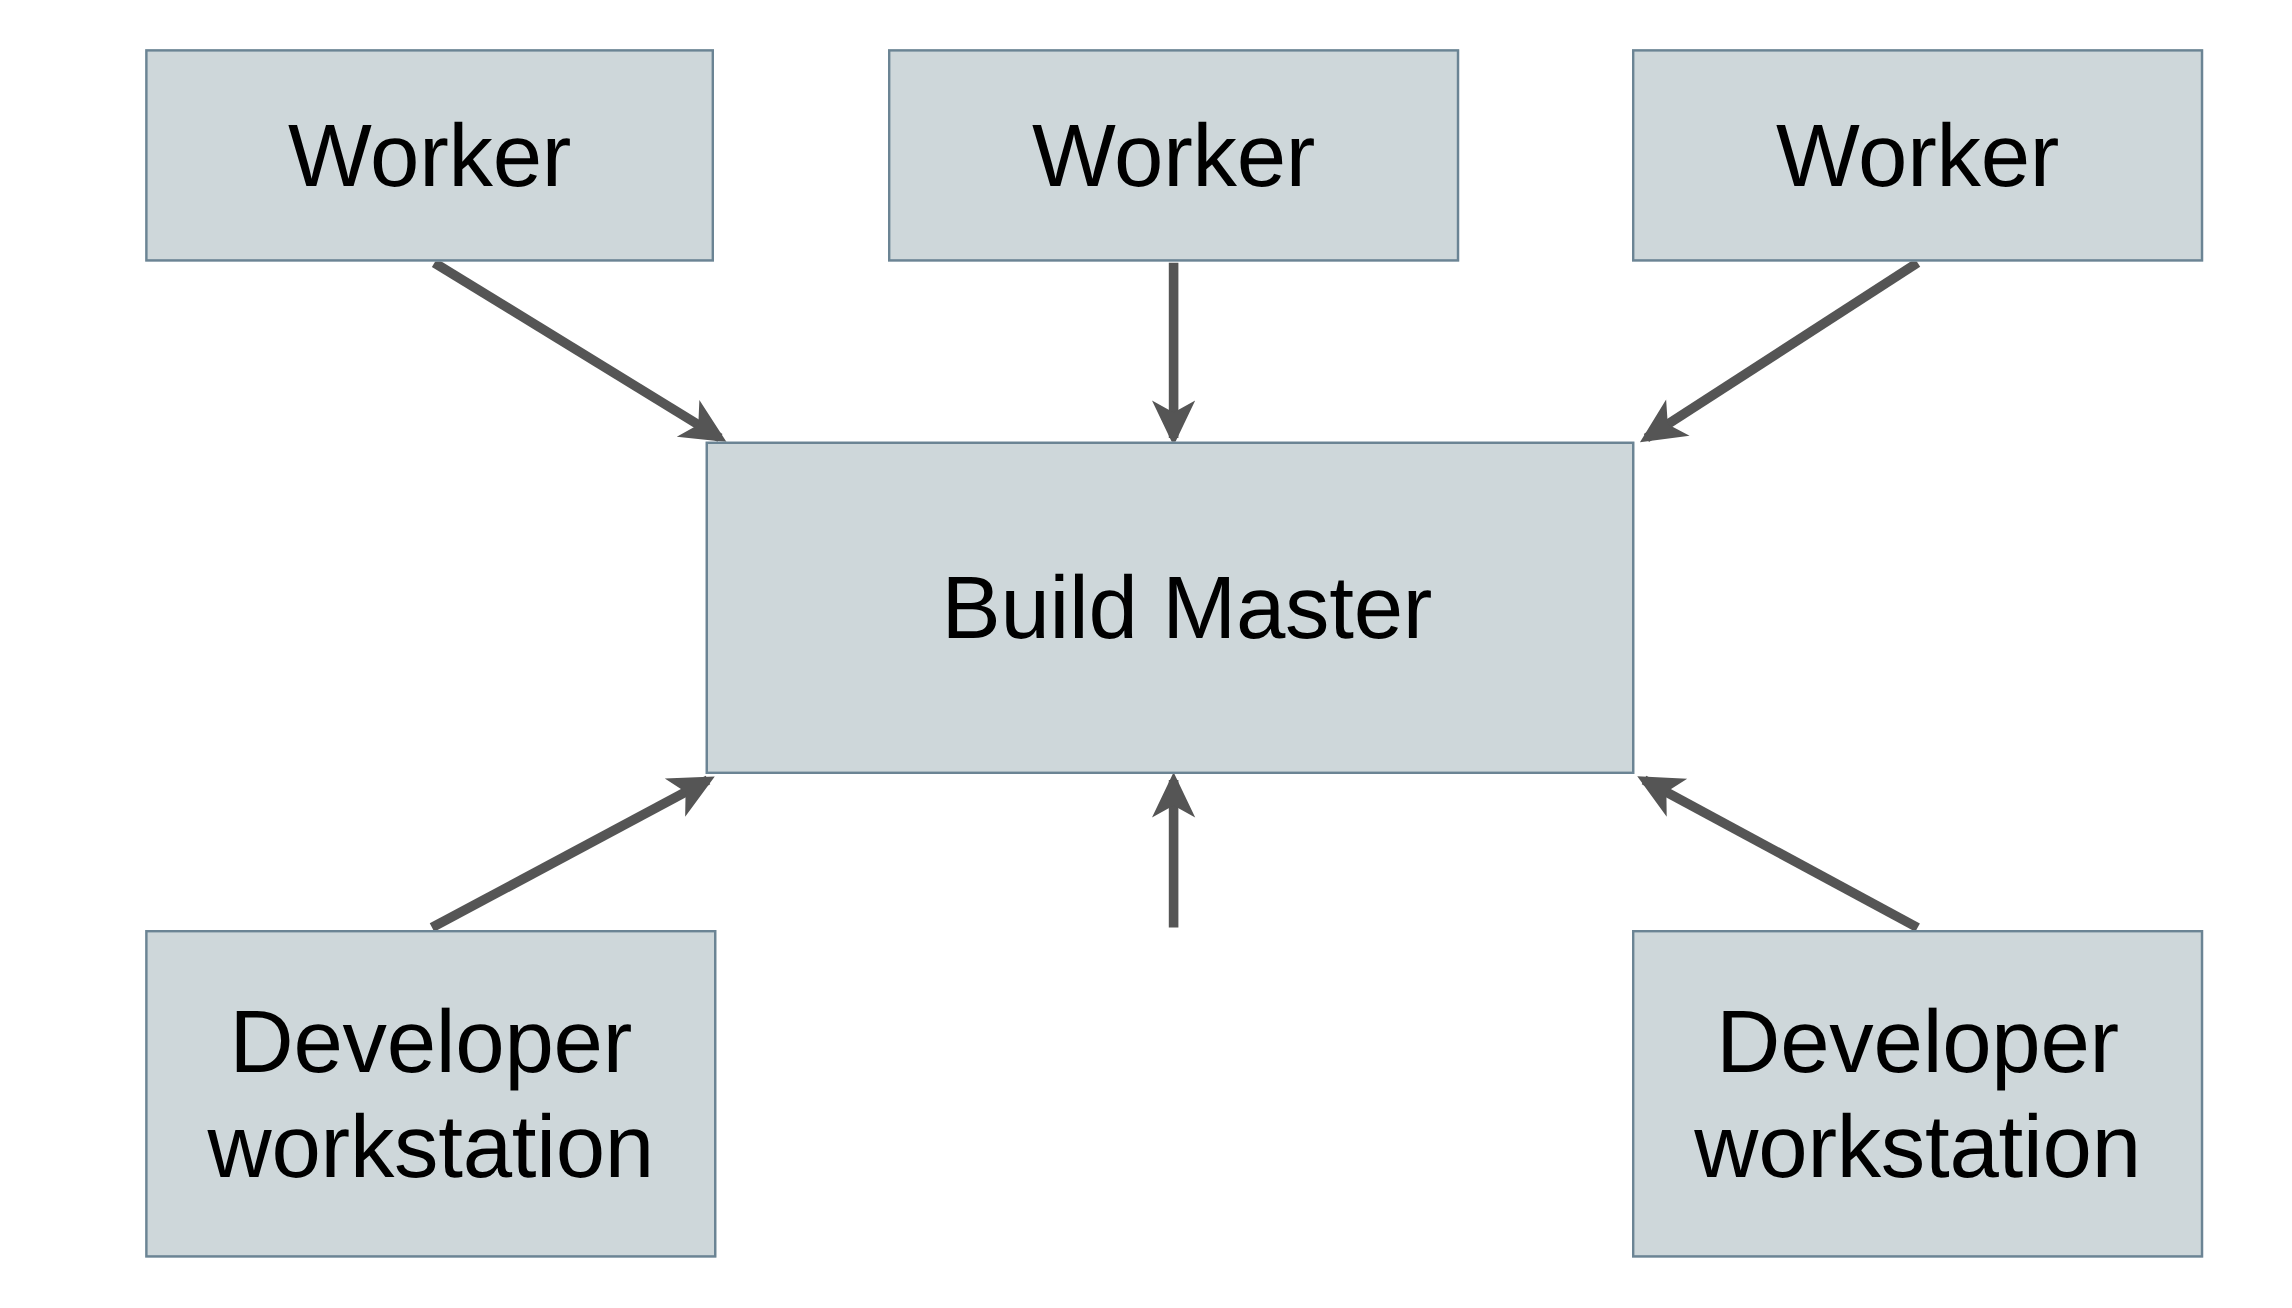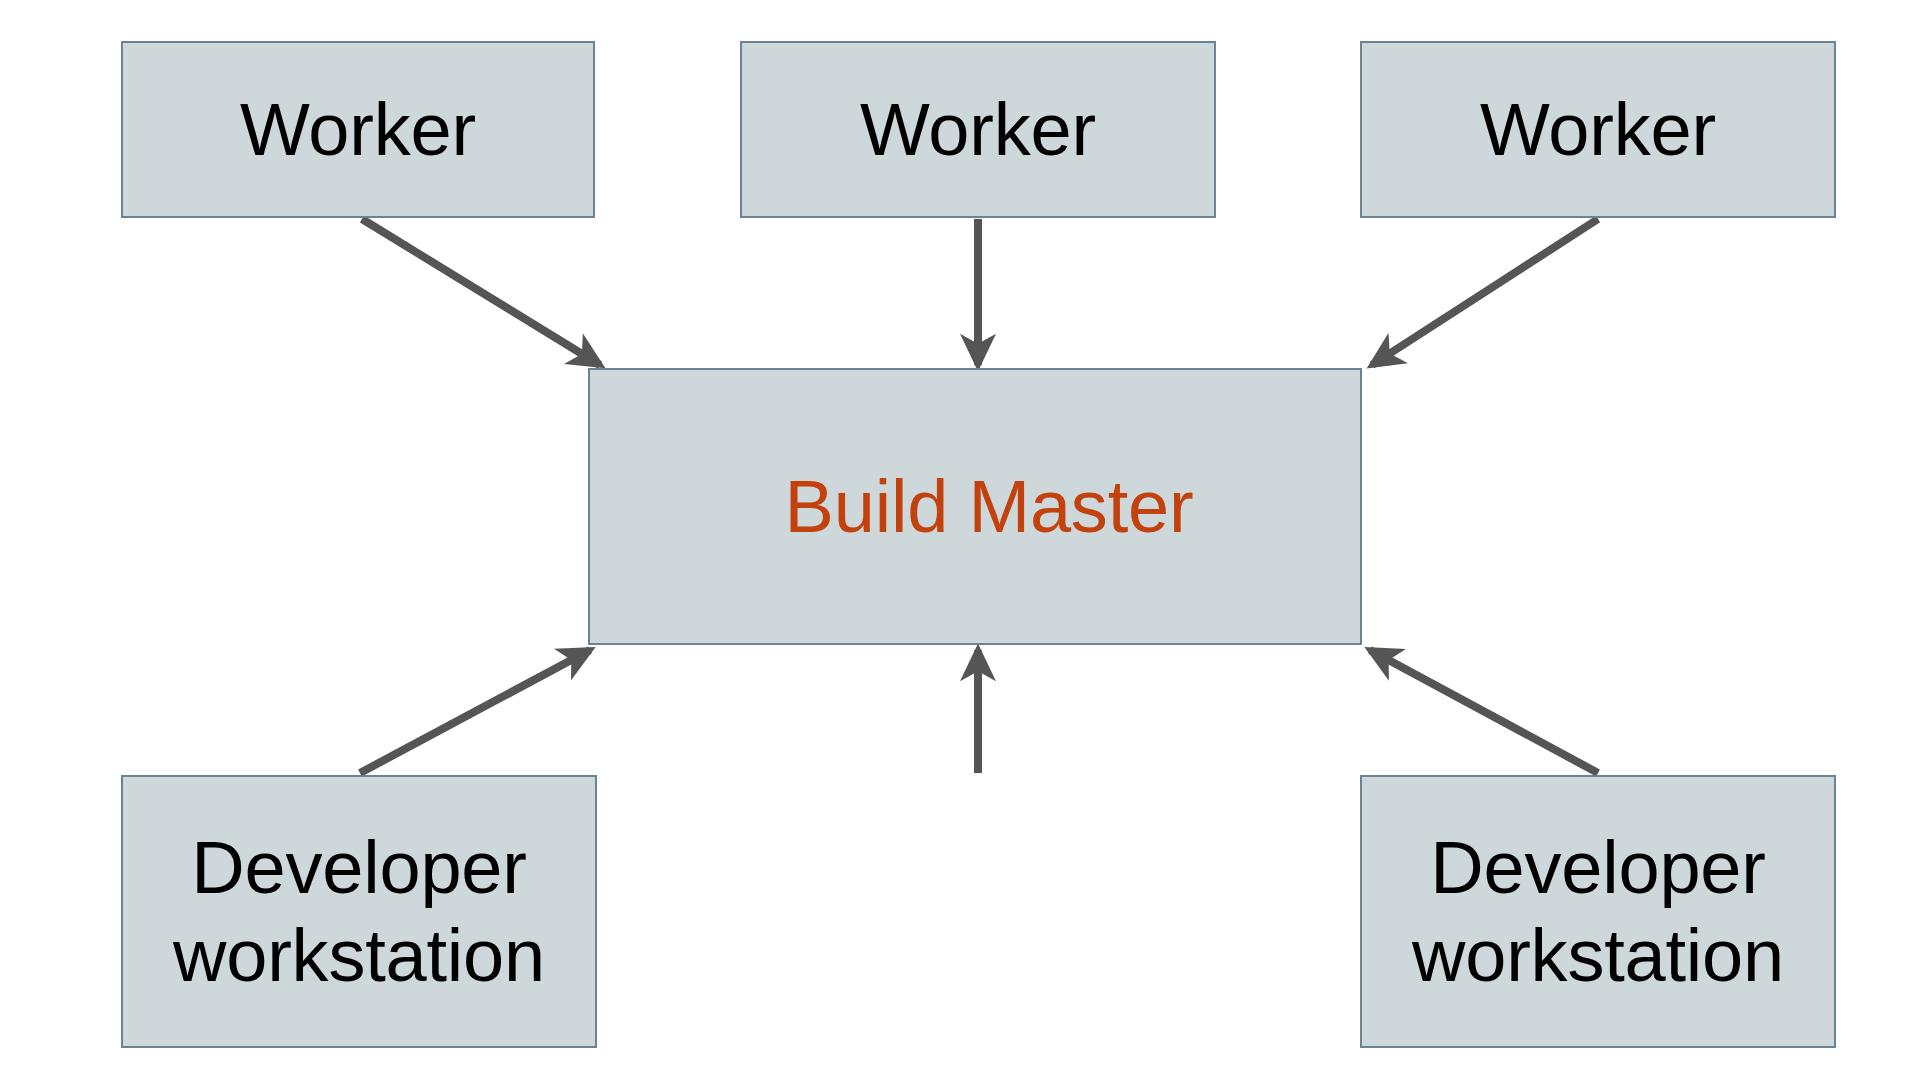--- a/index.html
+++ b/index.html
@@ -71,21 +71,21 @@
   </div>
 
   <div class="node" style="left: 740px; top: 41px; width: 476px; height: 177px; font-size: 74px; background: rgb(206, 215, 218); border-color: rgb(107, 132, 148); color: rgb(0, 0, 0);">
     <span class="node-label">Worker</span>
   </div>
 
   <div class="node" style="left: 1360px; top: 41px; width: 476px; height: 177px; font-size: 74px; background: rgb(206, 215, 218); border-color: rgb(107, 132, 148); color: rgb(0, 0, 0);">
     <span class="node-label">Worker</span>
   </div>
 
-  <div class="node" style="left: 588px; top: 368px; width: 774px; height: 277px; font-size: 74px; background: rgb(206, 215, 218); border-color: rgb(107, 132, 148); color: #c2410c; padding-left: 28px;">
+  <div class="node" style="left: 588px; top: 368px; width: 774px; height: 277px; font-size: 74px; background: rgb(206, 215, 218); border-color: rgb(107, 132, 148); color: #000000; padding-left: 28px;">
     <span class="node-label">Build Master</span>
   </div>
 
   <div class="node" style="left: 121px; top: 775px; width: 476px; height: 273px; font-size: 74px; background: rgb(206, 215, 218); border-color: rgb(107, 132, 148); color: rgb(0, 0, 0);">
     <span class="node-label">Developer
 workstation</span>
   </div>
 
 
   <div class="node" style="left: 1360px; top: 775px; width: 476px; height: 273px; font-size: 74px; background: rgb(206, 215, 218); border-color: rgb(107, 132, 148); color: rgb(0, 0, 0);">

